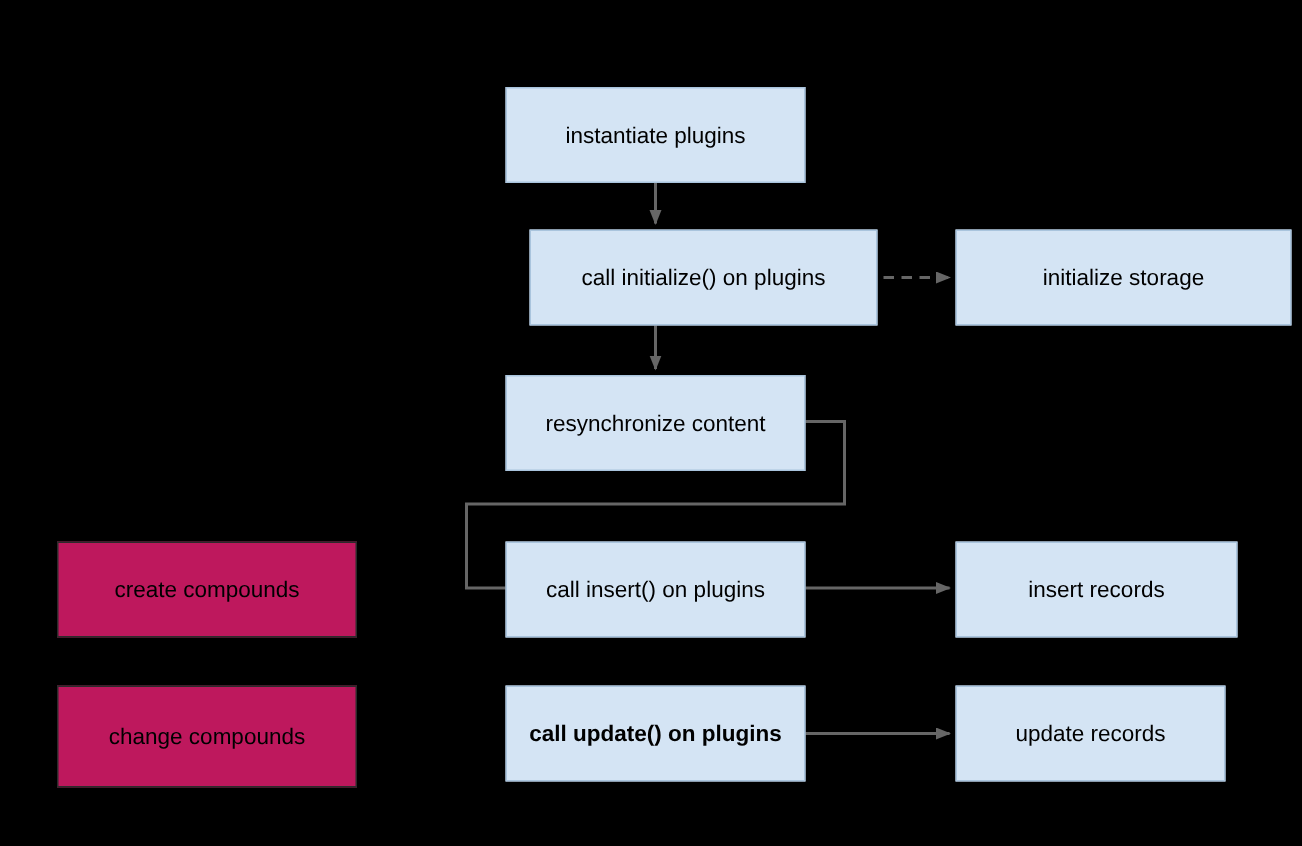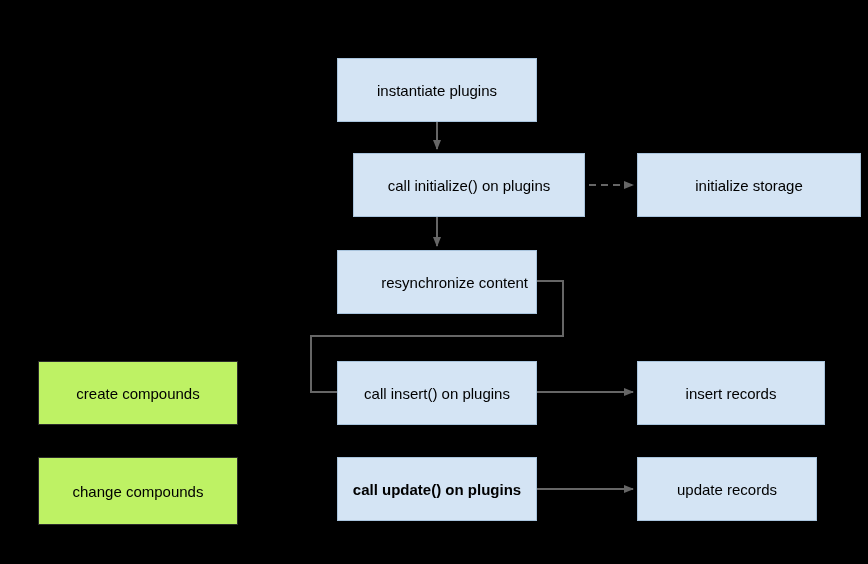--- a/index.html
+++ b/index.html
@@ -25,21 +25,21 @@
     font-size: 15px;
     line-height: 19px;
     color: #000000;
     padding: 18px 8px;
   }
   .node.blue {
     background: #d4e4f4;
     border: 1px solid #a9c4dd;
   }
   .node.white {
-    background: #bef264;
+    background: #be185d;
     border: 1px solid #2b2b2b;
     text-align: center;
   }
   .node .label {
     display: block;
     width: 100%;
   }
   svg.edges {
     position: absolute;
     left: 0;
@@ -84,21 +84,21 @@
   <div id="node-layer">
       <div class="node blue" style="left: 337px; top: 58px; width: 200px; height: 64px;">
         <span class="label">instantiate plugins</span>
       </div>
       <div class="node blue" style="left: 337px; top: 153px; width: 232px; height: 64px; margin-left: 16px;">
         <span class="label">call initialize() on plugins</span>
       </div>
       <div class="node blue" style="left: 637px; top: 153px; width: 224px; height: 64px;">
         <span class="label">initialize storage</span>
       </div>
-      <div class="node blue" style="left: 337px; top: 250px; width: 200px; height: 64px; text-align: right;">
+      <div class="node blue" style="left: 337px; top: 250px; width: 200px; height: 64px;">
         <span class="label">resynchronize content</span>
       </div>
       <div class="node white" style="left: 38px; top: 361px; width: 200px; height: 64px;">
         <span class="label">create compounds</span>
       </div>
       <div class="node blue" style="left: 337px; top: 361px; width: 200px; height: 64px;">
         <span class="label">call insert() on plugins</span>
       </div>
       <div class="node blue" style="left: 637px; top: 361px; width: 188px; height: 64px;">
         <span class="label">insert records</span>

